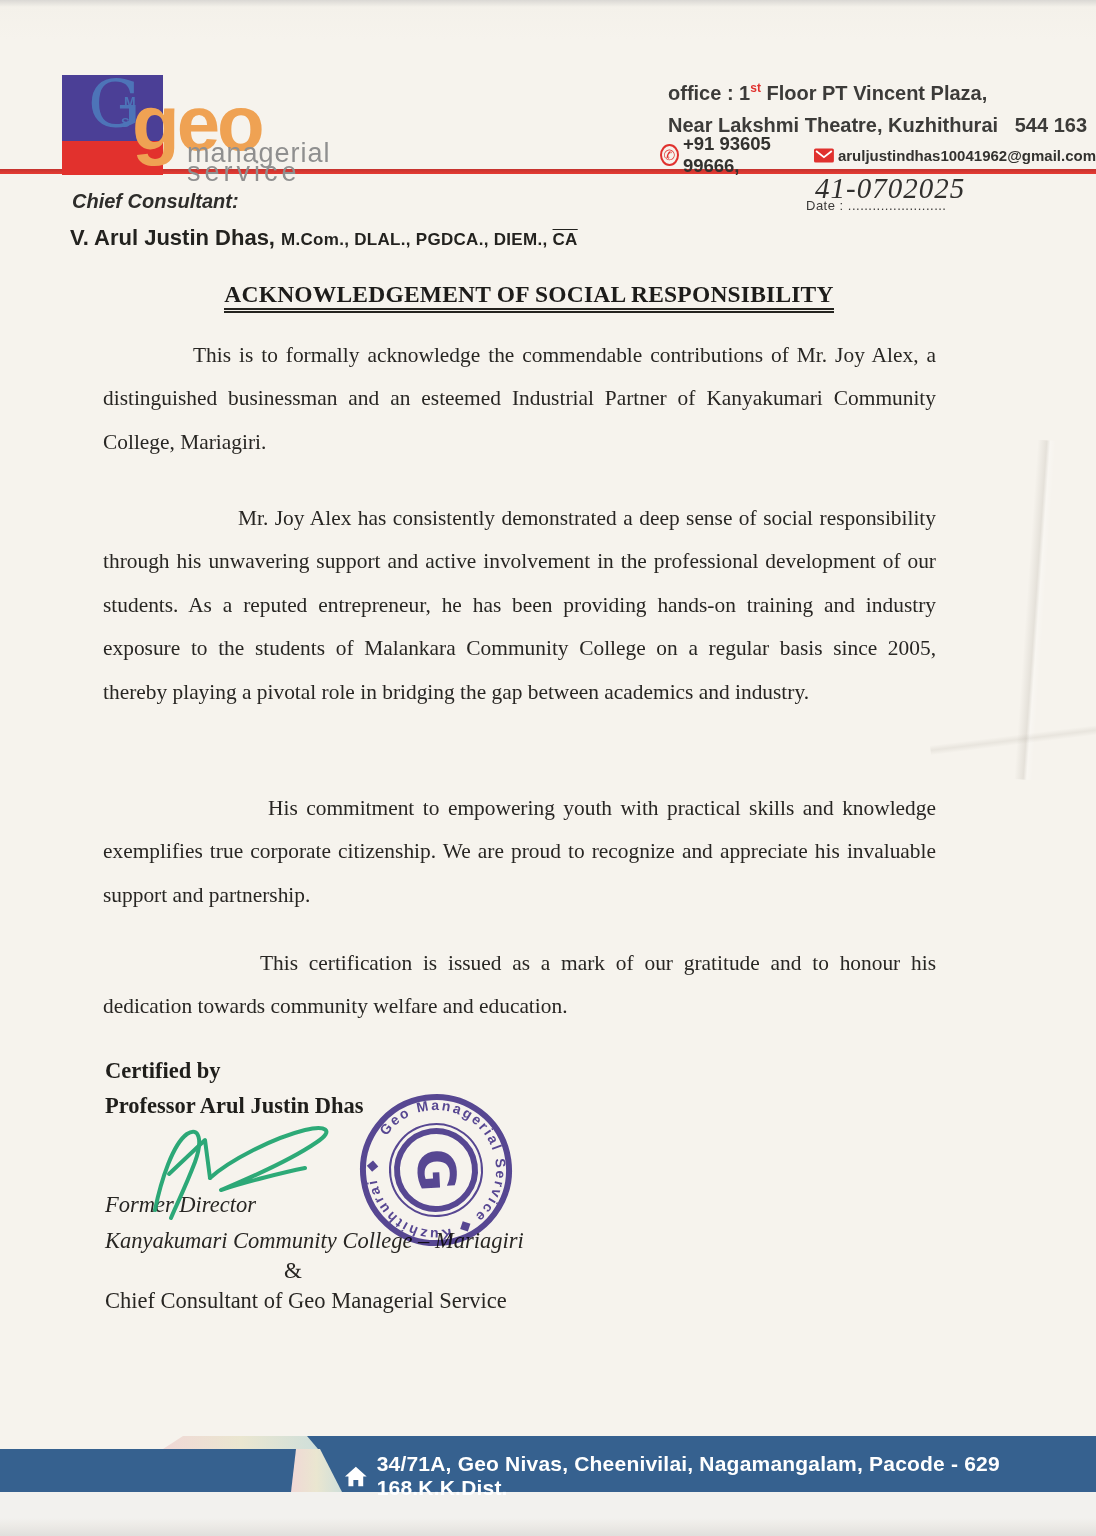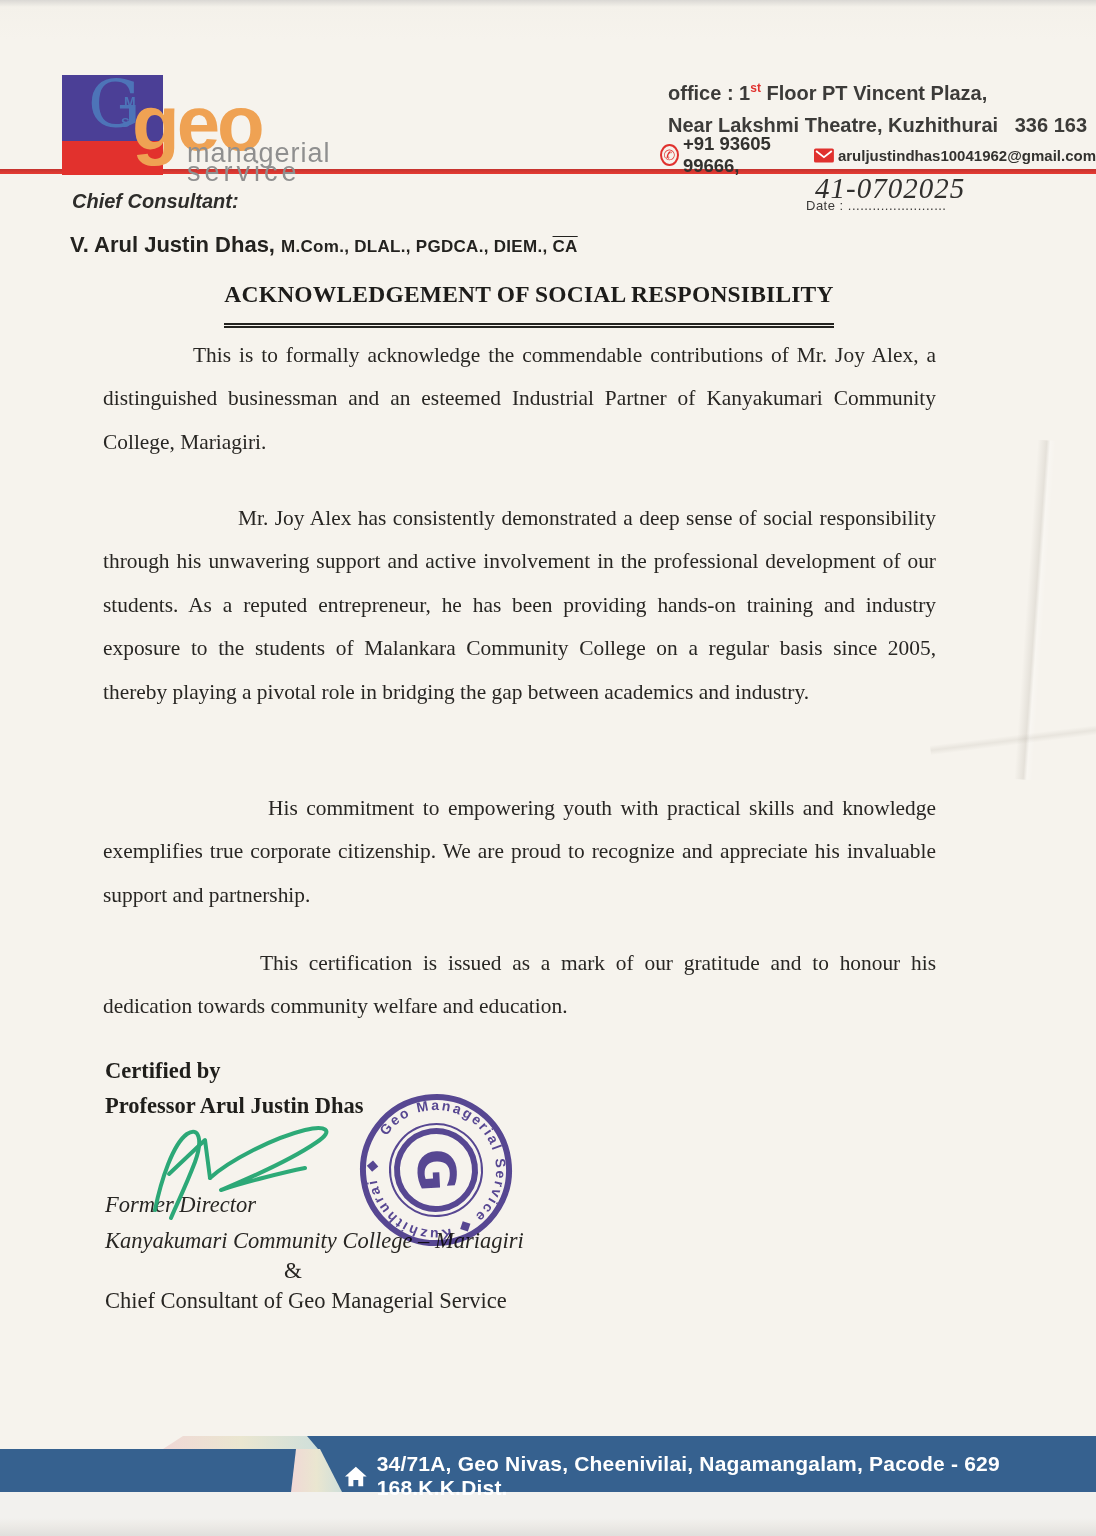--- a/index.html
+++ b/index.html
@@ -32,30 +32,30 @@
   .phone-badge{width:22px;height:22px;border:2px solid #e0312e;border-radius:50%;color:#e0312e;
     display:flex;align-items:center;justify-content:center;font-size:14px;line-height:1;box-sizing:border-box;}
   .phone-text{font-weight:bold;font-size:18.5px;color:#33322f;}
   .mail-badge{width:24px;height:17px;margin-left:3px;}
   .email-text{font-weight:bold;font-size:15px;color:#33322f;}
 
   .date-hand{left:815px;top:172px;font-family:"Liberation Serif",serif;font-style:italic;font-size:29px;color:#31302e;letter-spacing:1px;}
   .date-label{left:806px;top:198px;font-weight:normal;font-size:13px;color:#3a3938;letter-spacing:.5px;}
 
   .consultant-label{left:72px;top:190px;font-weight:bold;font-style:italic;font-size:20px;color:#2e2d2b;}
-  .consultant-row{left:70px;top:232px;display:flex;align-items:baseline;gap:6px;justify-content:space-between;}
+  .consultant-row{left:70px;top:225px;display:flex;align-items:baseline;gap:6px;justify-content:space-between;}
   .consultant-name{font-weight:bold;font-size:22px;color:#23221f;}
   .consultant-quals{font-weight:bold;font-size:17px;color:#23221f;letter-spacing:.3px;}
   .consultant-quals .ovl{text-decoration:overline;}
 
   
   .serif{font-family:"Liberation Serif",serif;color:#282623;}
   .title{left:103px;top:281px;width:852px;text-align:center;z-index:2;}
   .title span{font-family:"Liberation Serif",serif;font-weight:bold;font-size:23.5px;color:#1d1c1a;
-    border-bottom:5px double #24231f;padding-bottom:16px;letter-spacing:.2px;}
+    border-bottom:5px double #24231f;padding-bottom:1px;letter-spacing:.2px;}
   .para{left:103px;width:833px;font-size:21.4px;line-height:43.4px;text-align:justify;z-index:2;}
   .para b{font-weight:normal;}
   .p-1{top:334px;text-indent:90px;}
   .p-2{top:497px;text-indent:135px;}
   .p-3{top:787px;text-indent:165px;}
   .p-4{top:942px;text-indent:157px;}
 
   .certified{left:105px;top:1058px;font-weight:bold;font-size:22.5px;color:#1f1e1b;}
   .certifier{left:105px;top:1093px;font-weight:bold;font-size:22.5px;color:#1f1e1b;z-index:2;}
   .former{left:105px;top:1192px;font-style:italic;font-size:22.5px;z-index:2;}
@@ -90,21 +90,21 @@
   <div class="abs logo-g">G</div>
   <div class="abs logo-g-m">M</div>
   <div class="abs logo-g-s">S</div>
   <div class="abs logo-wordmark">geo</div>
   <div class="abs logo-sub1">managerial</div>
   <div class="abs logo-sub2">service</div>
   <div class="abs red-rule"></div>
 
   <div class="abs office">
     <div class="l1"><span>office : 1</span><sup>st</sup><span> Floor PT Vincent Plaza,</span></div>
-    <div class="l2">Near Lakshmi Theatre, Kuzhithurai   336 163</div>
+    <div class="l2">Near Lakshmi Theatre, Kuzhithurai   544 163</div>
   </div>
   <div class="abs contact-row">
     <span class="phone-badge">✆</span>
     <span class="phone-text">+91 93605 99666,</span>
     <svg class="mail-badge" viewBox="0 0 24 17">
       <rect x="0" y="0" width="24" height="17" rx="2" fill="#e0312e"></rect>
       <polyline points="2.5,3 12,10.5 21.5,3" fill="none" stroke="#ffffff" stroke-width="2.2"></polyline>
     </svg>
     <span class="email-text">aruljustindhas10041962@gmail.com</span>
   </div>

